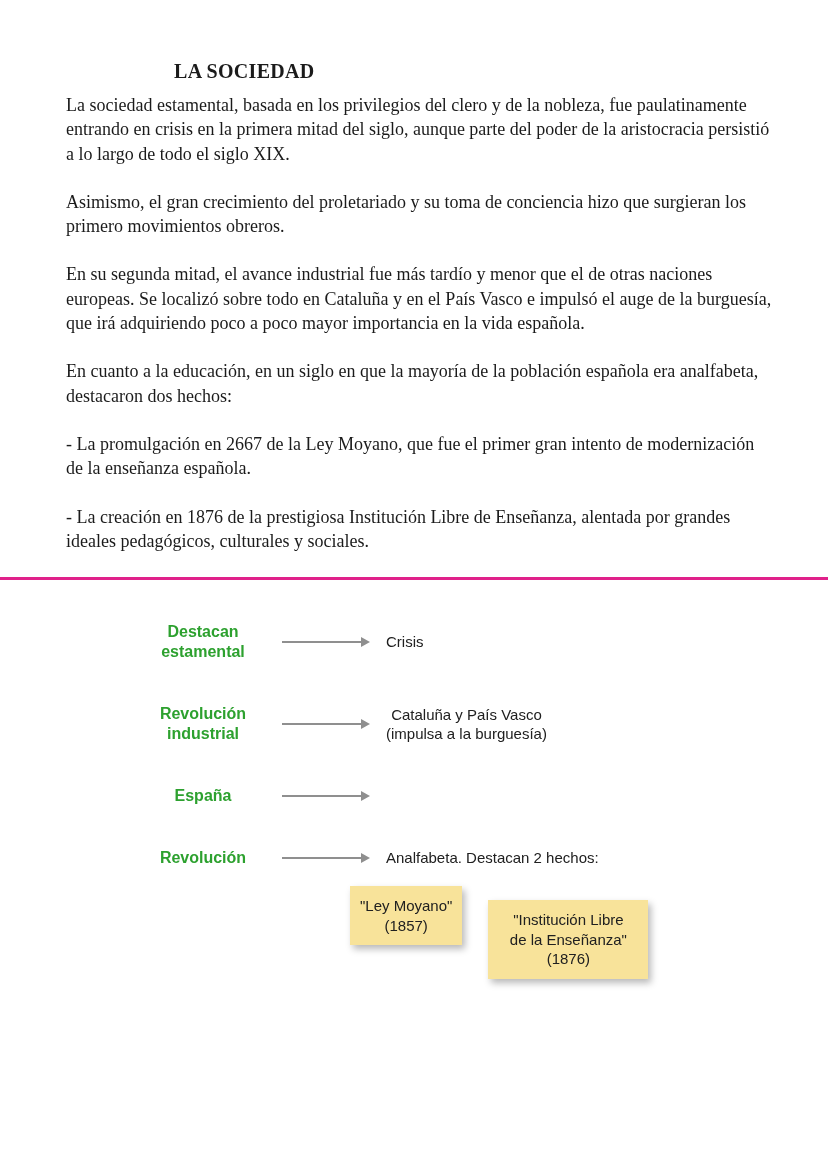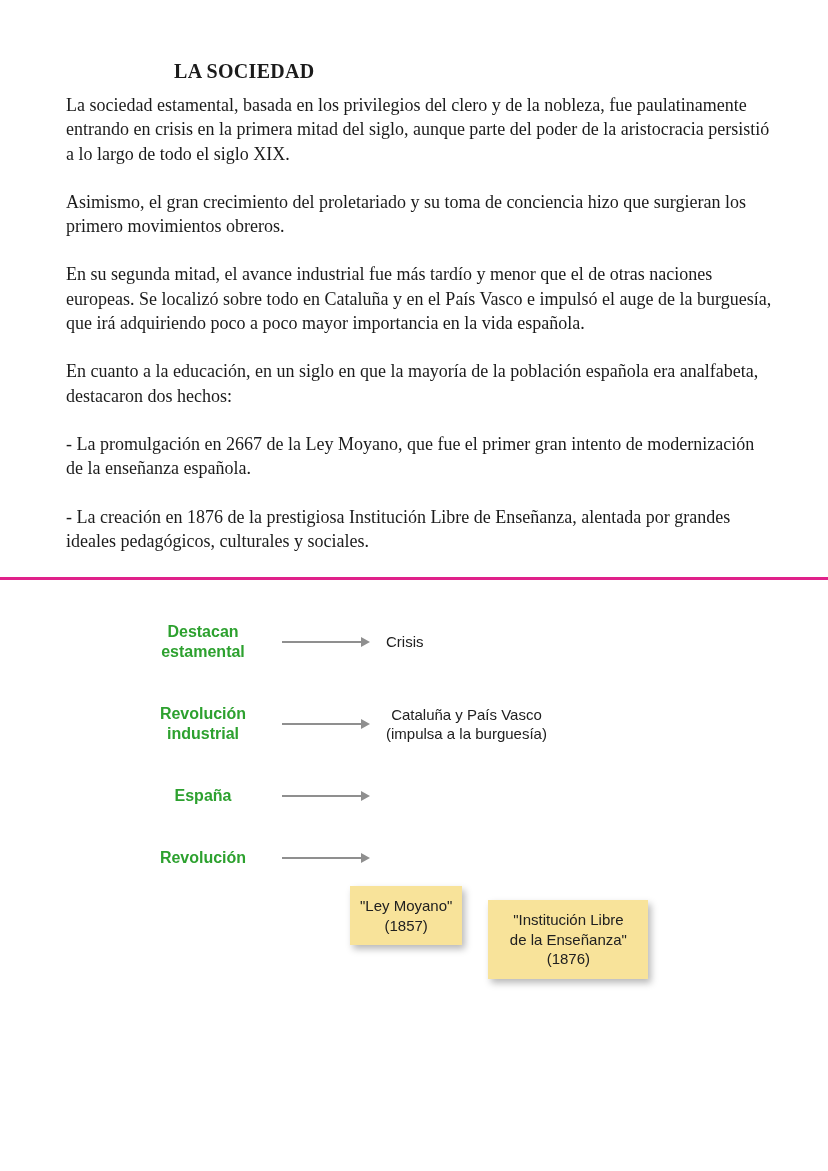--- a/index.html
+++ b/index.html
@@ -142,20 +142,21 @@
     </div>
 
     <div class="d-row">
       <div class="d-label">España</div>
       <div class="d-arrow"></div>
     </div>
 
     <div class="d-row">
       <div class="d-label">Revolución</div>
       <div class="d-arrow"></div>
+      <div class="d-text left">Analfabeta. Destacan 2 hechos:</div>
     </div>
 
     <div class="notes">
       <div class="note">"Ley Moyano"
 (1857)</div>
       <div class="note second">"Institución Libre
 de la Enseñanza"
 (1876)</div>
     </div>
 

